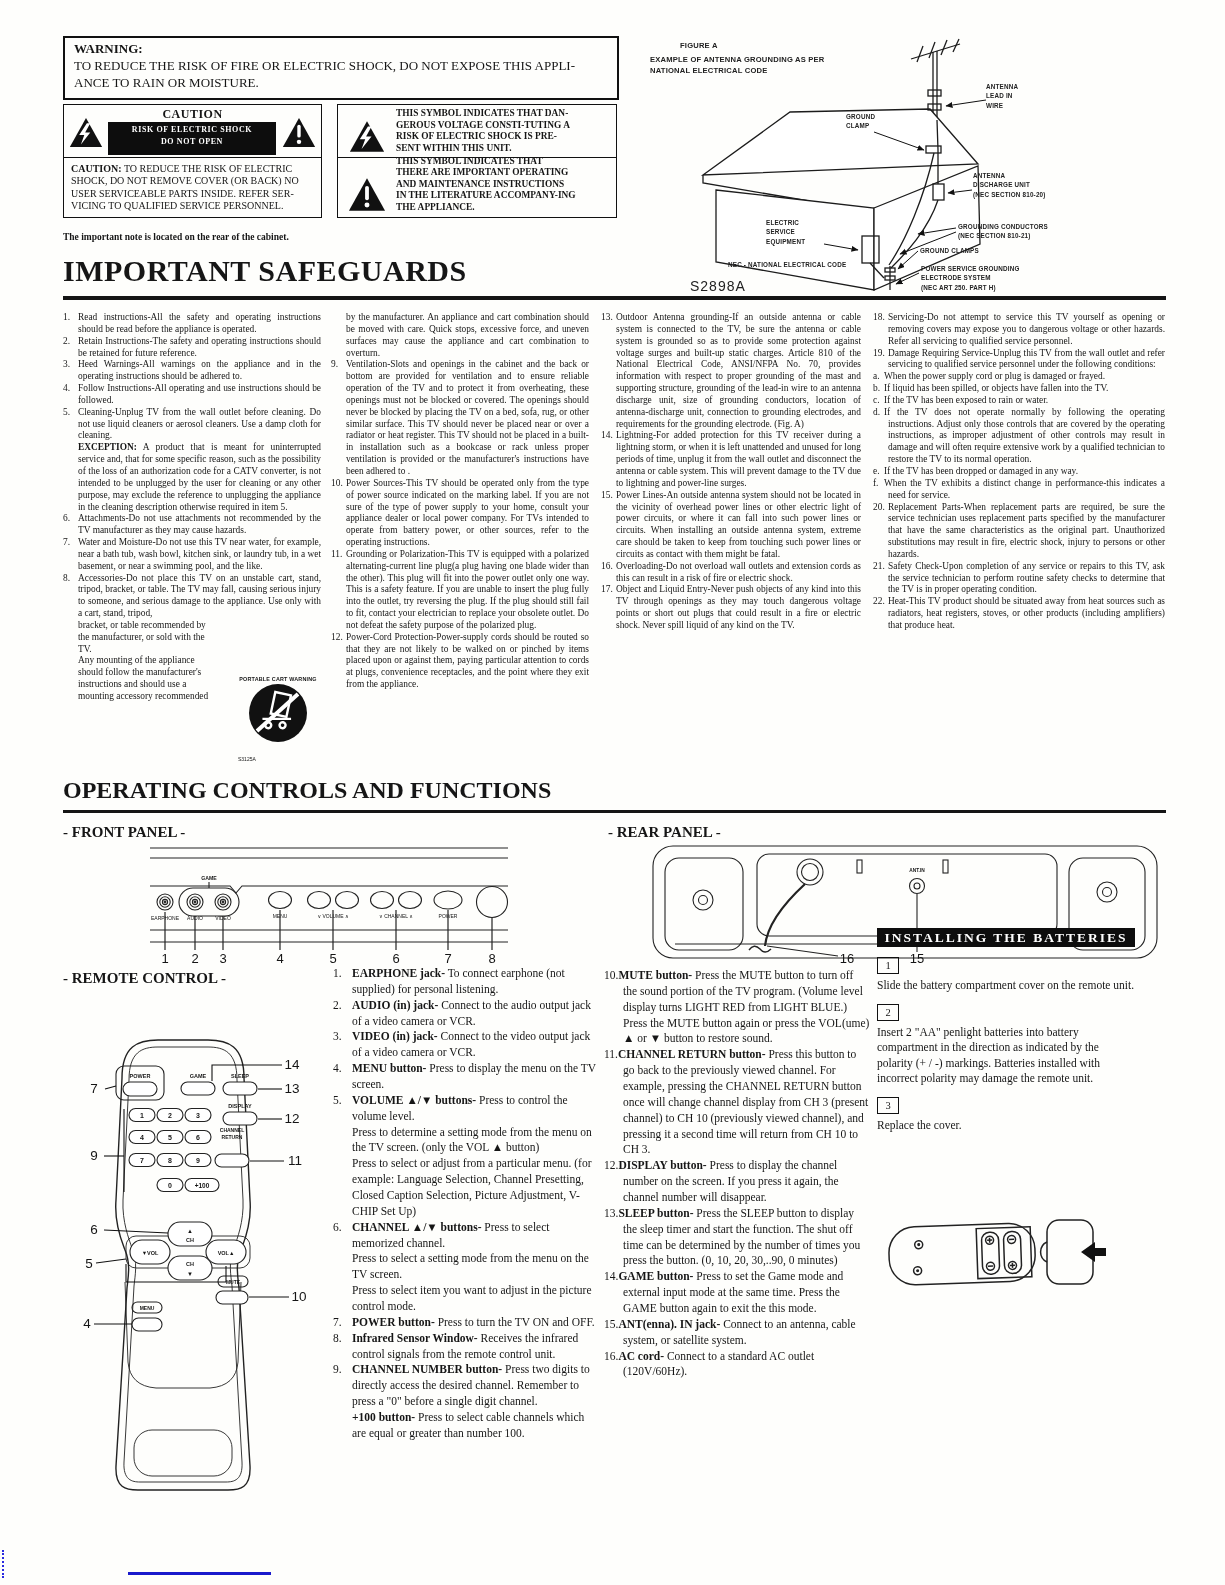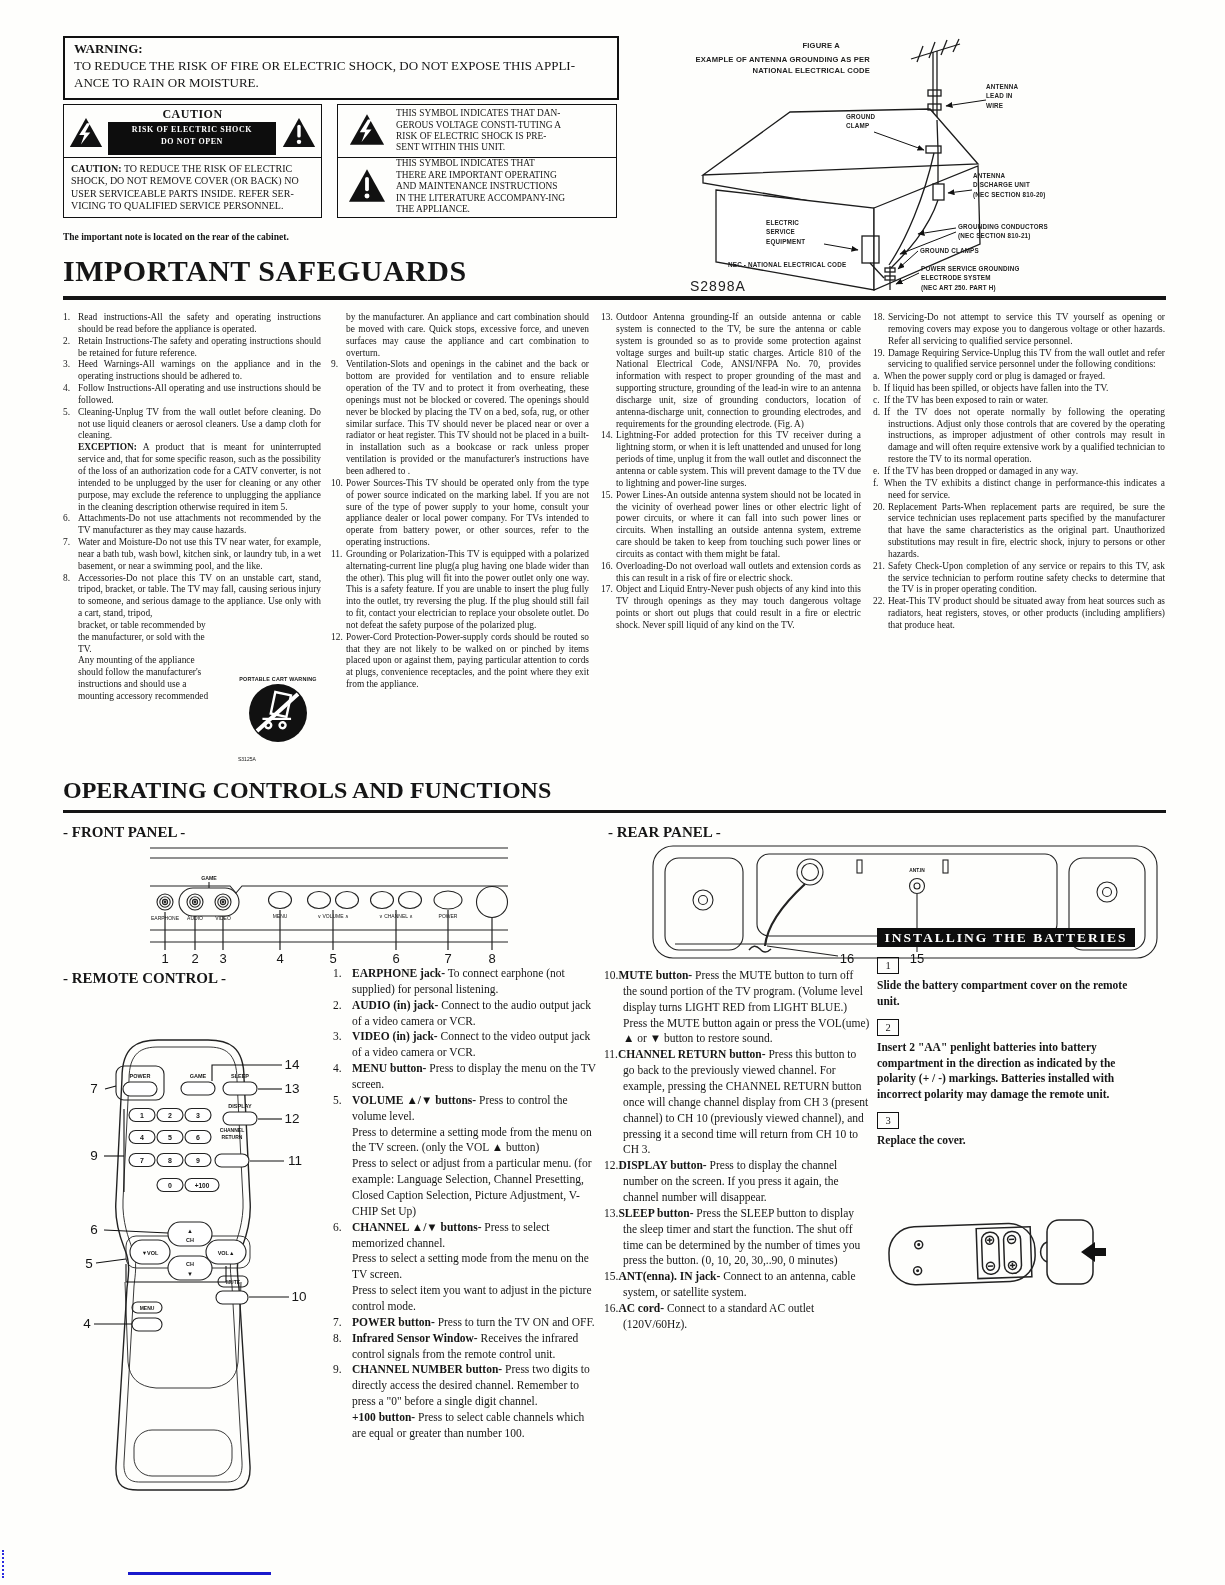--- a/index.html
+++ b/index.html
@@ -10,30 +10,30 @@
   
   .warnbox{border:2px solid #111;padding:3px 9px;font-size:13px;line-height:1.3;}
   .warnbox .wt{font-weight:bold;font-size:13px;}
   .cautbox{border:1.6px solid #111;}
   .caut-top{position:relative;height:52px;border-bottom:1.6px solid #111;}
   .caut-head{position:absolute;top:2px;left:0;right:0;text-align:center;font-weight:bold;font-size:12px;letter-spacing:.5px;}
   .plate{position:absolute;left:44px;top:17px;width:168px;height:31px;background:#0d0d0d;color:#fff;
          text-align:center;font-weight:bold;font-size:8px;line-height:1.45;letter-spacing:.6px;padding-top:2px;}
   .caut-body{padding:5px 7px;font-size:10px;line-height:1.24;}
   .symbox{border:1.6px solid #111;}
-  .symrow{display:flex;align-items:center;}
+  .symrow{display:flex;align-items:flex-end;font-weight:bold;}
   .symrow .ic{width:58px;flex:0 0 58px;text-align:center;}
   .symrow .tx{font-size:9.4px;line-height:1.22;padding:3px 4px 3px 0;}
   .rearnote{font-weight:bold;font-size:9.5px;}
   
   .figwrap{width:592px;height:256px;}
   .fig-art{position:absolute;left:0;top:0;width:100%;height:100%;}
   .fig-lbl{position:absolute;font-family:"Liberation Sans","DejaVu Sans",sans-serif;font-weight:bold;
            font-size:6.3px;line-height:1.5;letter-spacing:.2px;white-space:pre-line;color:#222;}
-  .fig-title{font-size:7.6px;text-align:right;}
+  .fig-title{font-size:7.6px;text-align:left;}
   .fig-code{font-weight:normal;font-size:14px;letter-spacing:1px;}
   
   .bigtitle{font-weight:bold;font-size:30px;letter-spacing:.5px;}
   .midtitle{font-weight:bold;font-size:24px;text-align:center;}
   .rule{background:#151515;}
   .subhead{font-weight:bold;font-size:15px;}
   
   .sg-col{font-size:9.4px;line-height:1.26;text-align:justify;}
   .sg-item{padding-left:15px;text-indent:-15px;white-space:pre-line;}
   .sg-num{display:inline-block;width:15px;text-indent:0;}
@@ -46,21 +46,21 @@
   
   .fn-list{font-size:11.5px;line-height:1.38;}
   .fn-item{padding-left:19px;text-indent:-19px;white-space:pre-line;}
   .fn-left .fn-num{display:inline-block;width:19px;text-indent:0;}
   .fn-right .fn-num{display:inline;}
   
   .bat-title{background:#0d0d0d;color:#fff;text-align:center;font-weight:bold;font-size:13.5px;
              letter-spacing:2px;height:19px;line-height:19px;}
   .bat-step{margin-top:10px;}
   .bat-num{width:20px;height:15px;border:1.4px solid #111;text-align:center;font-size:10.5px;line-height:15px;margin-bottom:4px;}
-  .bat-text{font-size:11.5px;line-height:1.35;font-weight:bold;}
+  .bat-text{font-size:11.5px;line-height:1.35;}
   
   svg text{font-family:"Liberation Sans","DejaVu Sans",sans-serif;fill:#151515;}
   .blueline{background:#1a1acc;}
   .bluemark{border-left:2px dotted #2a2ae0;width:0;height:28px;}
 </style>
 </head>
 <body>
 
 <div class="page">
 
@@ -456,20 +456,21 @@
       <div class="fn-item"><span class="fn-num">8.</span><b>Infrared Sensor Window-</b><span> Receives the infrared control signals from the remote control unit.</span><b></b><span></span></div>
       <div class="fn-item"><span class="fn-num">9.</span><b>CHANNEL NUMBER button-</b><span> Press two digits to directly access the desired channel. Remember to press a "0" before a single digit channel.
 </span><b>+100 button-</b><span> Press to select cable channels which are equal or greater than number 100.</span></div>
     </div>
   <div class="abs fn-list fn-right" style="left:604px;top:968px;width:266px;">
 
   <div class="fn-item"><span class="fn-num">10.</span><b>MUTE button-</b><span> Press the MUTE button to turn off the sound portion of the TV program. (Volume level display turns LIGHT RED from LIGHT BLUE.) Press the MUTE button again or press the VOL(ume) ▲ or ▼ button to restore sound.</span><b></b><span></span></div>
       <div class="fn-item"><span class="fn-num">11.</span><b>CHANNEL RETURN button-</b><span> Press this button to go back to the previously viewed channel. For example, pressing the CHANNEL RETURN button once will change channel display from CH 3 (present channel) to CH 10 (previously viewed channel), and pressing it a second time will return from CH 10 to CH 3.</span><b></b><span></span></div>
       <div class="fn-item"><span class="fn-num">12.</span><b>DISPLAY button-</b><span> Press to display the channel number on the screen. If you press it again, the channel number will disappear.</span><b></b><span></span></div>
       <div class="fn-item"><span class="fn-num">13.</span><b>SLEEP button-</b><span> Press the SLEEP button to display the sleep timer and start the function. The shut off time can be determined by the number of times you press the button. (0, 10, 20, 30,..90, 0 minutes)</span><b></b><span></span></div>
+      <div class="fn-item"><span class="fn-num">14.</span><b>GAME button-</b><span> Press to set the Game mode and external input mode at the same time. Press the GAME button again to exit the this mode.</span><b></b><span></span></div>
       <div class="fn-item"><span class="fn-num">15.</span><b>ANT(enna). IN jack-</b><span> Connect to an antenna, cable system, or satellite system.</span><b></b><span></span></div>
       <div class="fn-item"><span class="fn-num">16.</span><b>AC cord-</b><span> Connect to a standard AC outlet (120V/60Hz).</span><b></b><span></span></div>
     </div>
 
   <div class="abs" style="left:877px;top:928px;width:258px;">
     <div class="bat-title">INSTALLING THE BATTERIES</div>
     <div>
 
     <div class="bat-step">
           <div class="bat-num">1</div>

